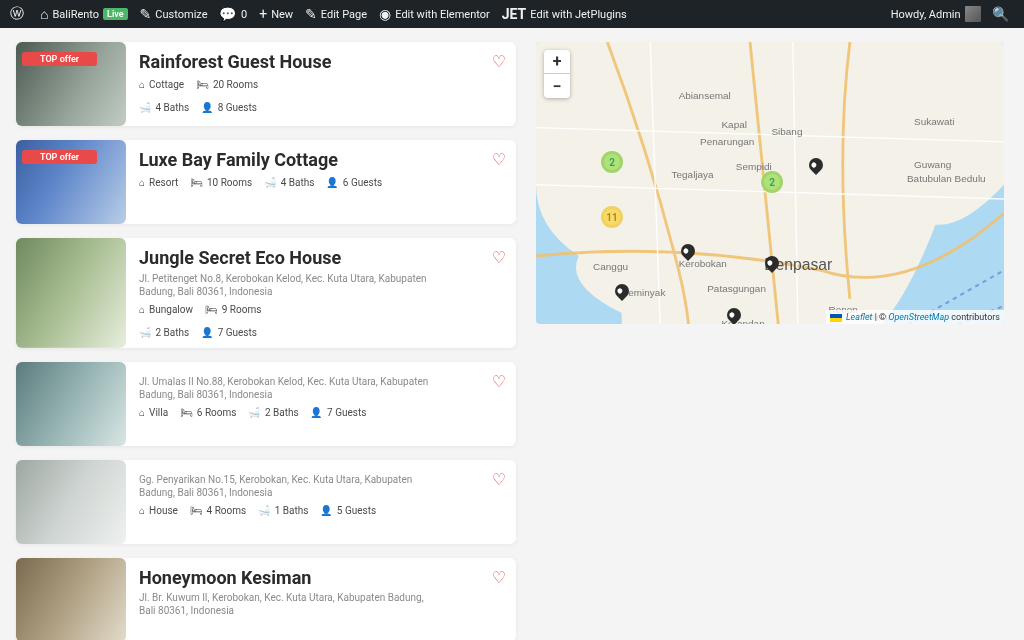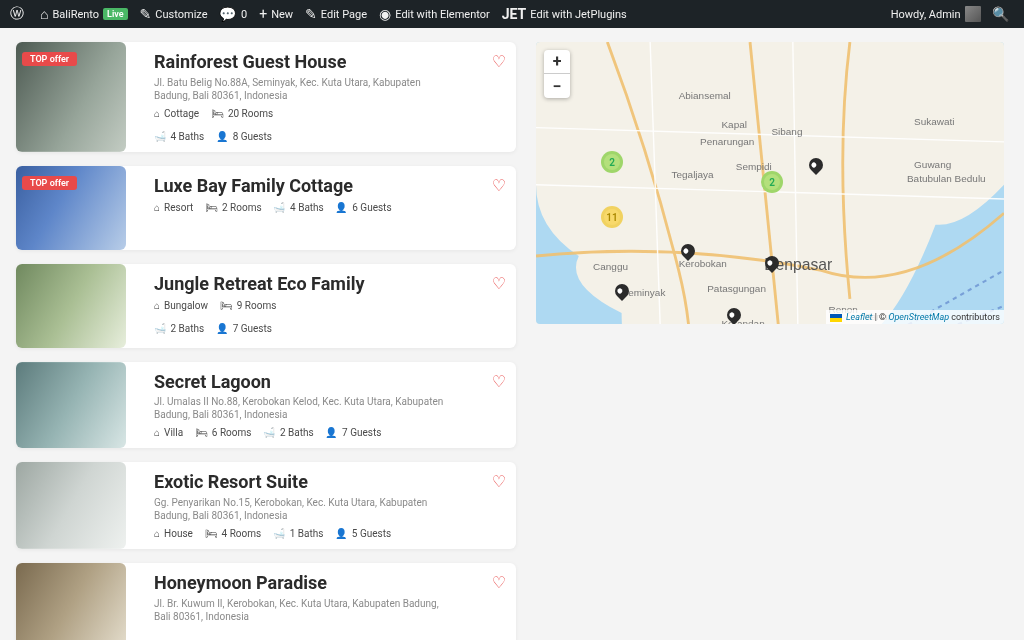--- a/index.html
+++ b/index.html
@@ -12,22 +12,22 @@
 .live-badge { background: #4ab866; color: #fff; font-size: 9px; padding: 1px 4px; border-radius: 2px; margin-left: 4px; font-weight: 600; text-align: right; }
 .avatar { width: 16px; height: 16px; background: #555; margin-left: 4px; border-radius: 1px; background: linear-gradient(135deg,#888,#555);}
 
 .page { padding-top: 28px; display: flex; justify-content: center; }
 .content { width: 1000px; display: flex; gap: 20px; padding: 14px 0; }
 .listings { width: 500px; flex-shrink: 0; margin-left: 4px; }
 .map-wrap { flex: 1; height: 282px; border-radius: 4px; overflow: hidden; position: relative; background: #eef1e8; margin-right: 8px; }
 
 .card { display: flex; background: #fff; border-radius: 6px; box-shadow: 0 1px 4px rgba(0,0,0,0.06); margin-bottom: 14px; position: relative; min-height: 84px; }
 .card .thumb { width: 110px; border-radius: 6px; flex-shrink: 0; position: relative; background-size: cover; background-position: center; overflow: hidden; }
-.top-offer { position: absolute; top: 10px; left: 6px; background: #e84a4a; color: #fff; font-size: 9px; font-weight: 600; padding: 2px 8px; border-radius: 3px; }
-.card .body { padding: 10px 14px 10px 28px; flex: 1; }
+.top-offer { position: absolute; top: 10px; left: 6px; background: #e84a4a; color: #fff; font-size: 9px; font-weight: 600; padding: 2px 18px; border-radius: 3px; }
+.card .body { padding: 10px 14px 10px 13px; flex: 1; }
 .card .title { font-size: 18px; font-weight: 700; color: #2b2b2b; line-height: 1.15; }
 .card .addr { font-size: 10px; color: #8a8a8a; margin-top: 3px; line-height: 1.3; max-width: 290px; }
 .card .meta { display: flex; flex-wrap: wrap; gap: 12px; margin-top: 6px; font-size: 10px; color: #4a4a4a; }
 .card .meta .row { display: flex; gap: 12px; width: 100%; }
 .card .meta .mi { display: flex; align-items: center; gap: 4px; }
 .card .meta .mi .mico { font-size: 10px; color: #333; }
 .fav { position: absolute; top: 10px; right: 10px; color: #e84a4a; font-size: 16px; cursor: pointer; }
 
 
 .t1{background:linear-gradient(120deg,#4d5a52,#97a59a 60%,#c3ccc3);}
@@ -99,21 +99,20 @@
 
 <div class="page">
   <div class="content">
     <div class="listings" id="listings">
         <div class="card">
           <div class="thumb t1">
             <div class="top-offer">TOP offer</div>
           </div>
           <div class="body">
             <div class="title">Rainforest Guest House</div>
-            <div class="addr">Jl. Batu Belig No.88A, Seminyak, Kec. Kuta Utara, Kabupaten Badung, Bali 80361, Indonesia</div>
             <div class="meta">
               <div class="row">
                 <div class="mi">
                   <span class="mico">⌂</span>
                   <span>Cottage</span>
                 </div>
                 <div class="mi">
                   <span class="mico">🛏</span>
                   <span>20 Rooms</span>
                 </div>
@@ -139,39 +138,40 @@
           <div class="body">
             <div class="title">Luxe Bay Family Cottage</div>
             <div class="meta">
               <div class="row">
                 <div class="mi">
                   <span class="mico">⌂</span>
                   <span>Resort</span>
                 </div>
                 <div class="mi">
                   <span class="mico">🛏</span>
-                  <span>2 Rooms</span>
+                  <span>10 Rooms</span>
                 </div>
                 <div class="mi">
                   <span class="mico">🛁</span>
                   <span>4 Baths</span>
                 </div>
                 <div class="mi">
                   <span class="mico">👤</span>
                   <span>6 Guests</span>
                 </div>
               </div>
             </div>
           </div>
           <div class="fav">♡</div>
         </div>
         <div class="card">
           <div class="thumb t3"></div>
           <div class="body">
-            <div class="title">Jungle Retreat Eco Family</div>
+            <div class="title">Jungle Secret Eco House</div>
+            <div class="addr">Jl. Petitenget No.8, Kerobokan Kelod, Kec. Kuta Utara, Kabupaten Badung, Bali 80361, Indonesia</div>
             <div class="meta">
               <div class="row">
                 <div class="mi">
                   <span class="mico">⌂</span>
                   <span>Bungalow</span>
                 </div>
                 <div class="mi">
                   <span class="mico">🛏</span>
                   <span>9 Rooms</span>
                 </div>
@@ -186,21 +186,20 @@
                   <span>7 Guests</span>
                 </div>
               </div>
             </div>
           </div>
           <div class="fav">♡</div>
         </div>
         <div class="card">
           <div class="thumb t4"></div>
           <div class="body">
-            <div class="title">Secret Lagoon</div>
             <div class="addr">Jl. Umalas II No.88, Kerobokan Kelod, Kec. Kuta Utara, Kabupaten Badung, Bali 80361, Indonesia</div>
             <div class="meta">
               <div class="row">
                 <div class="mi">
                   <span class="mico">⌂</span>
                   <span>Villa</span>
                 </div>
                 <div class="mi">
                   <span class="mico">🛏</span>
                   <span>6 Rooms</span>
@@ -214,21 +213,20 @@
                   <span>7 Guests</span>
                 </div>
               </div>
             </div>
           </div>
           <div class="fav">♡</div>
         </div>
         <div class="card">
           <div class="thumb t5"></div>
           <div class="body">
-            <div class="title">Exotic Resort Suite</div>
             <div class="addr">Gg. Penyarikan No.15, Kerobokan, Kec. Kuta Utara, Kabupaten Badung, Bali 80361, Indonesia</div>
             <div class="meta">
               <div class="row">
                 <div class="mi">
                   <span class="mico">⌂</span>
                   <span>House</span>
                 </div>
                 <div class="mi">
                   <span class="mico">🛏</span>
                   <span>4 Rooms</span>
@@ -242,21 +240,21 @@
                   <span>5 Guests</span>
                 </div>
               </div>
             </div>
           </div>
           <div class="fav">♡</div>
         </div>
         <div class="card">
           <div class="thumb t6"></div>
           <div class="body">
-            <div class="title">Honeymoon Paradise</div>
+            <div class="title">Honeymoon Kesiman</div>
             <div class="addr">Jl. Br. Kuwum II, Kerobokan, Kec. Kuta Utara, Kabupaten Badung, Bali 80361, Indonesia</div>
             <div class="meta"></div>
           </div>
           <div class="fav">♡</div>
         </div>
       </div>
     <div class="map-wrap">
       <svg class="map-svg" viewBox="0 0 328 282">
         <rect width="328" height="282" fill="#aed9f2"></rect>
         <path d="M 0 0 L 328 0 L 328 100 Q 300 130 280 128 Q 260 180 240 200 Q 230 260 210 280 L 180 280 Q 170 250 150 260 Q 110 290 80 260 Q 60 230 60 190 Q 20 170 30 150 Q 0 130 0 100 Z" fill="#f4f1e8"></path>

